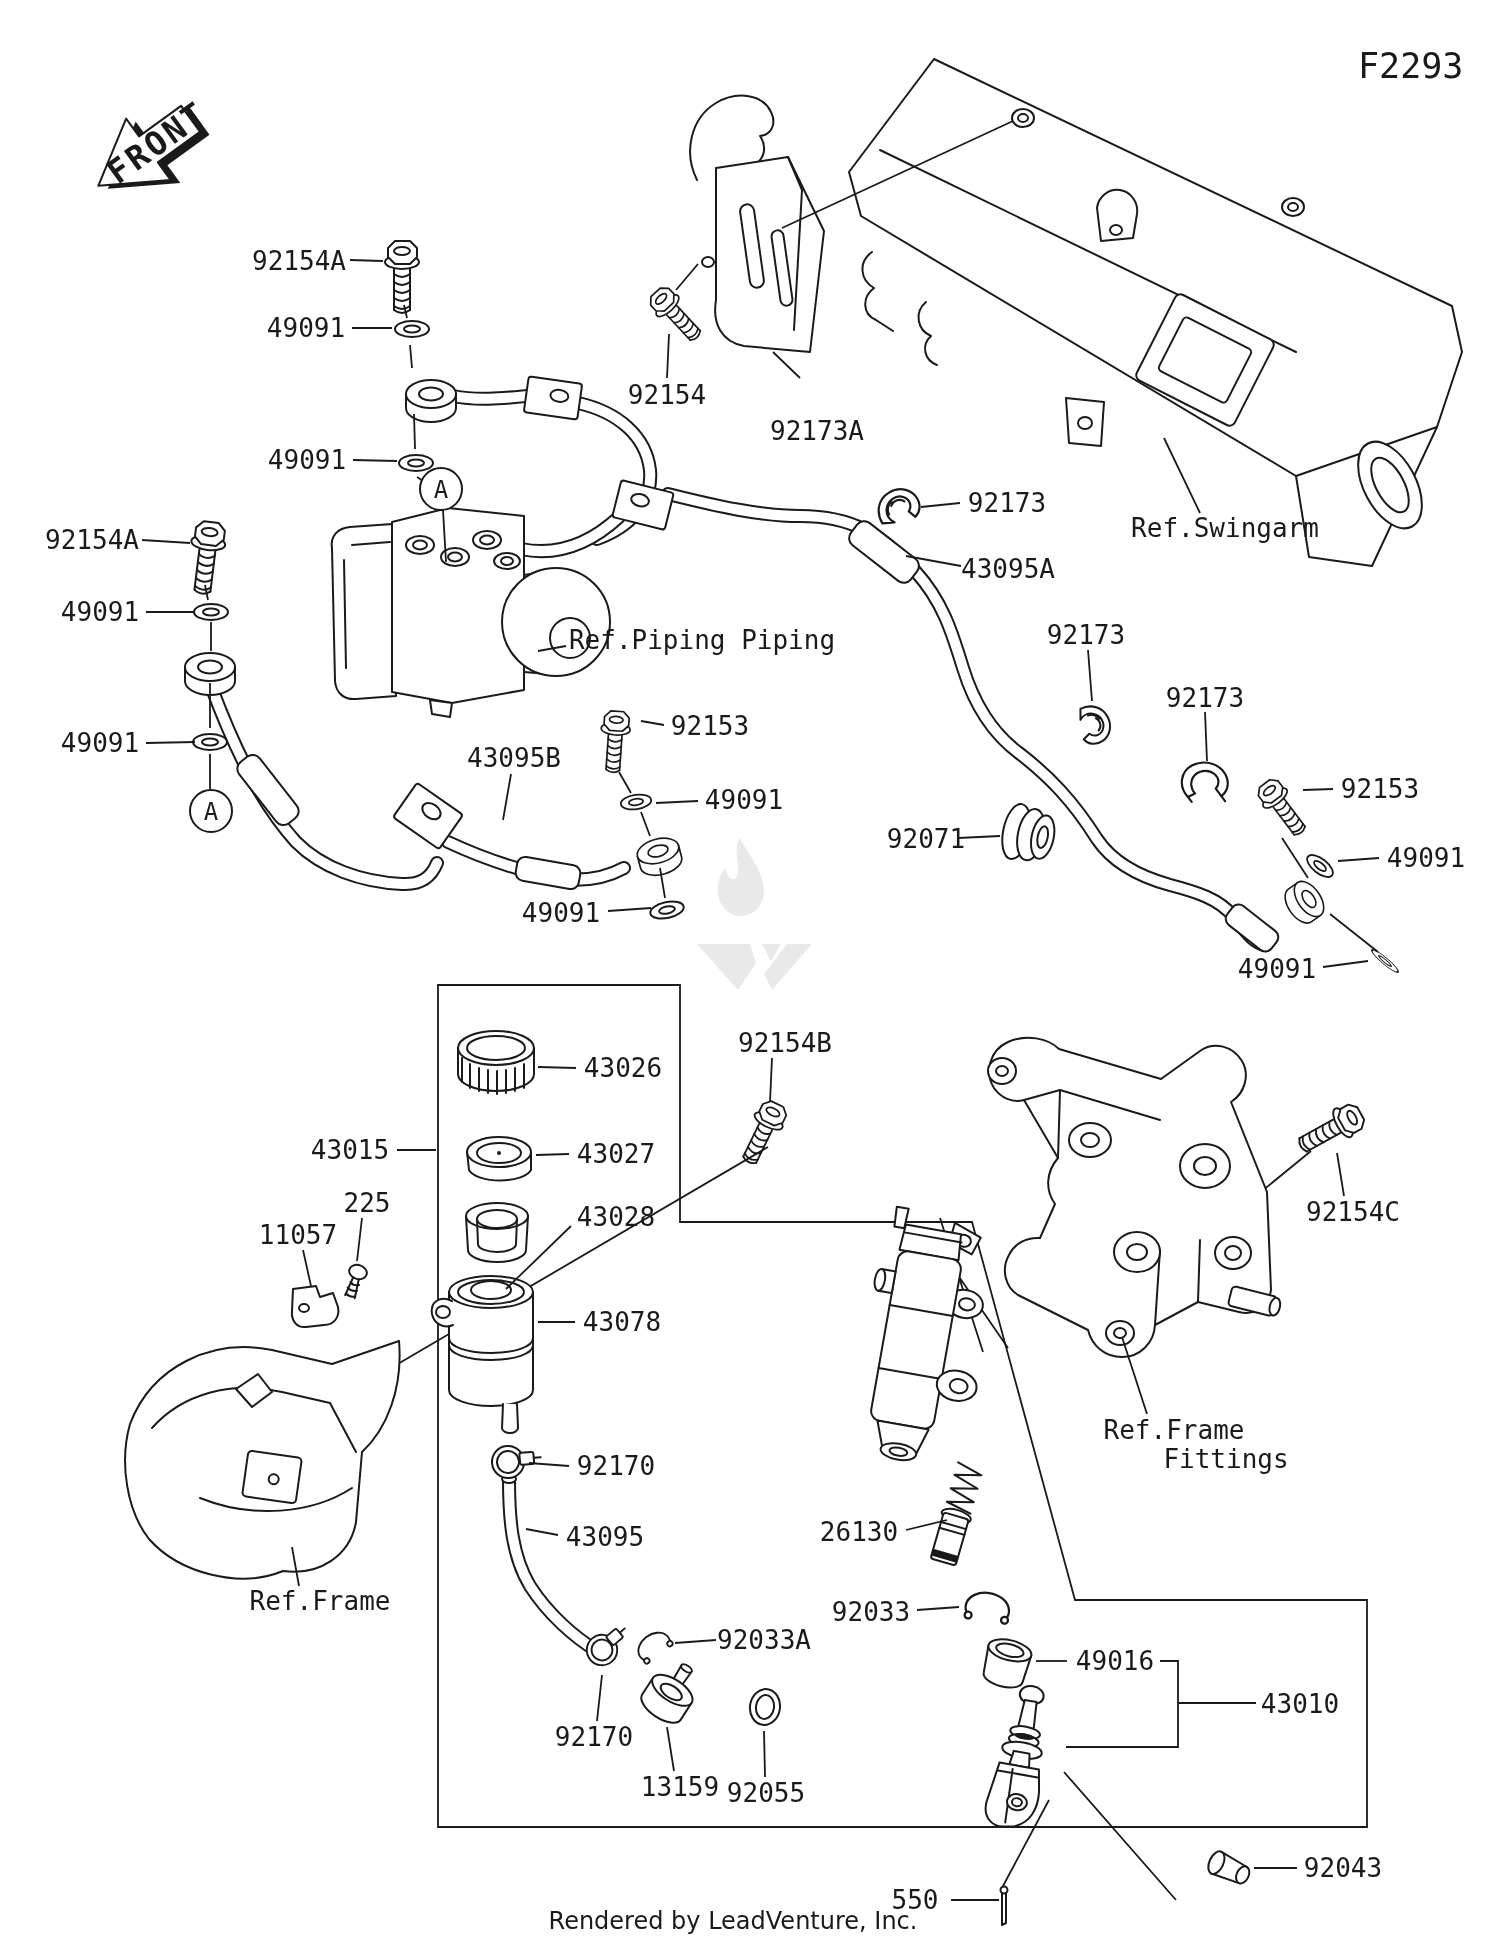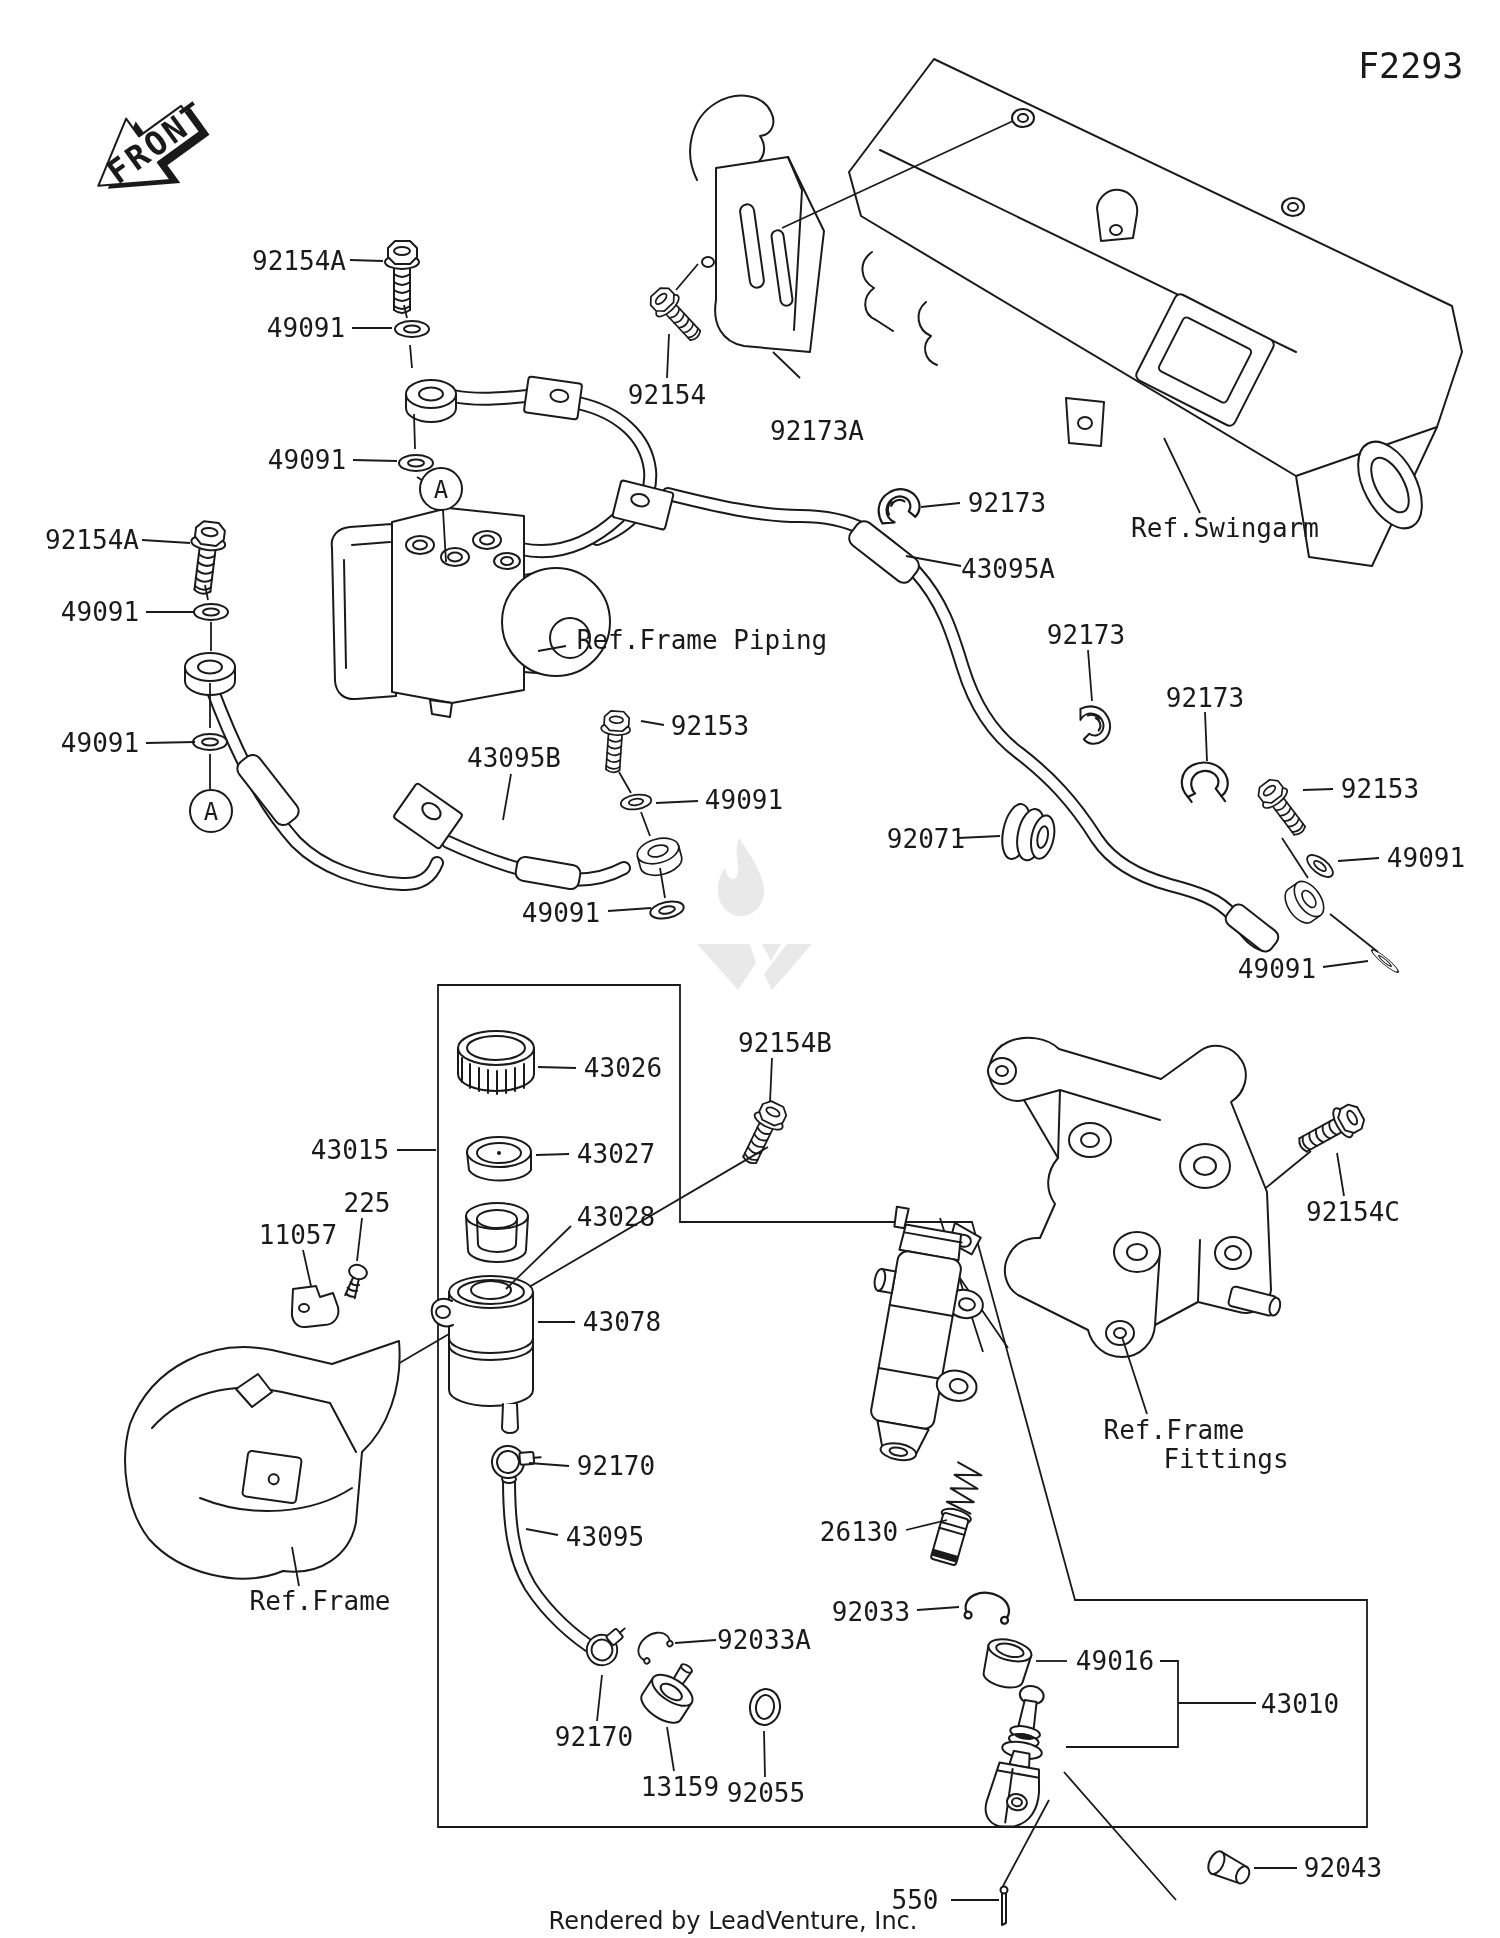--- a/index.html
+++ b/index.html
@@ -414,21 +414,21 @@
       <div class="callout" style="left: 306px; top: 328px;">49091</div>
       <div class="callout" style="left: 307px; top: 460px;">49091</div>
       <div class="callout" style="left: 667px; top: 395px;">92154</div>
       <div class="callout" style="left: 817px; top: 395px; margin-top: 36px;">92173A</div>
       <div class="callout" style="left: 92px; top: 540px;">92154A</div>
       <div class="callout" style="left: 100px; top: 612px;">49091</div>
       <div class="callout" style="left: 100px; top: 743px;">49091</div>
       <div class="callout" style="left: 1225px; top: 528px;">Ref.Swingarm</div>
       <div class="callout" style="left: 1007px; top: 503px;">92173</div>
       <div class="callout" style="left: 1008px; top: 569px;">43095A</div>
-      <div class="callout" style="left: 702px; top: 640px;">Ref.Frame Piping</div>
+      <div class="callout" style="left: 702px; top: 640px;">Ref.Piping Piping</div>
       <div class="callout" style="left: 1086px; top: 635px;">92173</div>
       <div class="callout" style="left: 1205px; top: 698px;">92173</div>
       <div class="callout" style="left: 710px; top: 726px;">92153</div>
       <div class="callout" style="left: 744px; top: 800px;">49091</div>
       <div class="callout" style="left: 514px; top: 758px;">43095B</div>
       <div class="callout" style="left: 913px; top: 839px; margin-left: 13px;">92071</div>
       <div class="callout" style="left: 1380px; top: 789px;">92153</div>
       <div class="callout" style="left: 1426px; top: 858px;">49091</div>
       <div class="callout" style="left: 561px; top: 913px;">49091</div>
       <div class="callout" style="left: 1277px; top: 969px;">49091</div>

